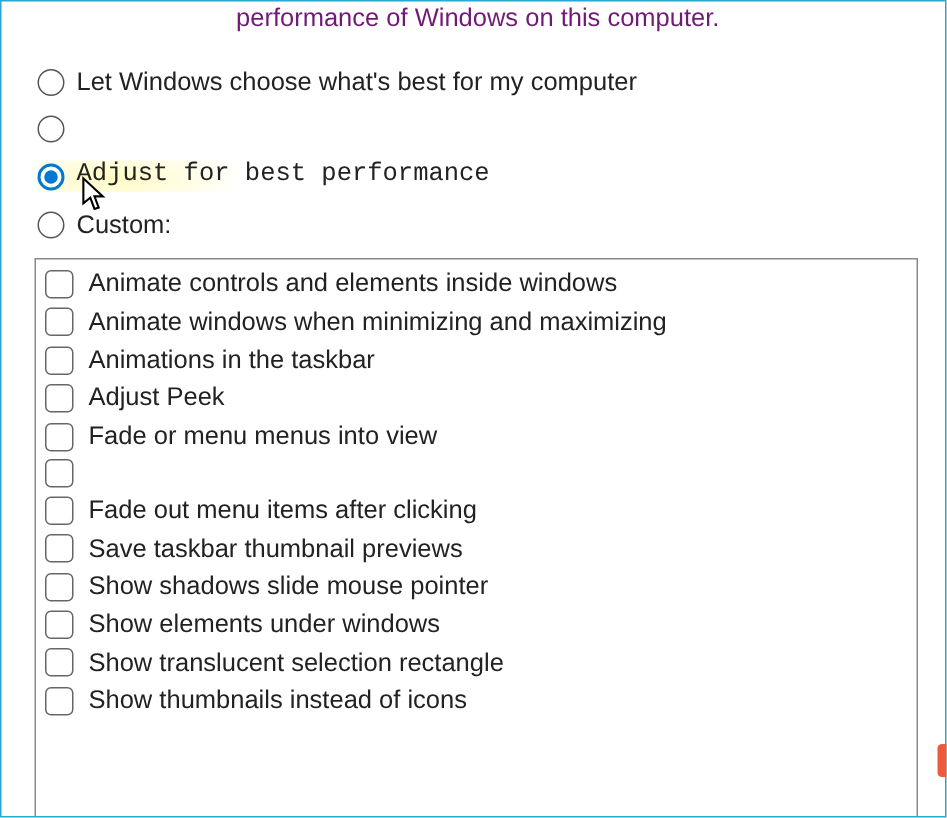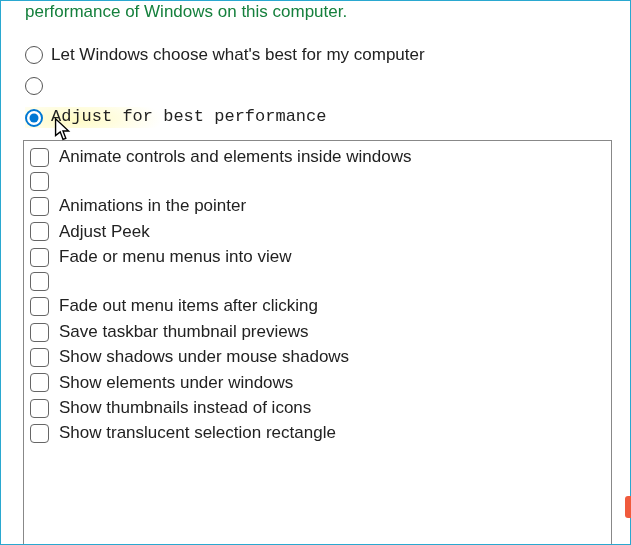--- a/index.html
+++ b/index.html
@@ -15,22 +15,23 @@
       overflow: hidden;
       border: 1px solid #2aa8d0;
     }
     .content {
       padding: 0 18px 0 24px;
     }
     .intro {
       margin-top: 0;
       padding-top: 0;
       line-height: 1.3;
-      color: #15803d;
+      color: #701a75;
       filter: blur(0.3px);
+      text-align: center;
     }
     .radio-group {
       margin-top: 22px;
     }
     .radio-row {
       display: flex;
       align-items: center;
       margin-bottom: 12px;
       position: relative;
     }
@@ -123,33 +124,38 @@
     <div class="radio-row">
       <span class="radio"></span>
     </div>
     <div class="radio-row highlight">
       <span class="radio selected"></span>
       <span class="radio-label">Adjust for best performance</span>
       <svg class="cursor-icon" viewBox="0 0 20 28">
         <path d="M2 2 L2 20 L7 16 L10 24 L13 23 L10 15 L16 15 Z" fill="white" stroke="black" stroke-width="1.5"></path>
       </svg>
     </div>
+    <div class="radio-row">
+      <span class="radio"></span>
+      <span class="radio-label">Custom:</span>
+    </div>
   </div>
 
   <div class="checkbox-list">
     <div class="check-row">
       <span class="checkbox"></span>
       <span class="check-label">Animate controls and elements inside windows</span>
     </div>
     <div class="check-row">
       <span class="checkbox"></span>
+      <span class="check-label">Animate windows when minimizing and maximizing</span>
     </div>
     <div class="check-row">
       <span class="checkbox"></span>
-      <span class="check-label">Animations in the pointer</span>
+      <span class="check-label">Animations in the taskbar</span>
     </div>
     <div class="check-row">
       <span class="checkbox"></span>
       <span class="check-label">Adjust Peek</span>
     </div>
     <div class="check-row">
       <span class="checkbox"></span>
       <span class="check-label">Fade or menu menus into view</span>
     </div>
     <div class="check-row">
@@ -158,30 +164,30 @@
     <div class="check-row">
       <span class="checkbox"></span>
       <span class="check-label">Fade out menu items after clicking</span>
     </div>
     <div class="check-row">
       <span class="checkbox"></span>
       <span class="check-label">Save taskbar thumbnail previews</span>
     </div>
     <div class="check-row">
       <span class="checkbox"></span>
-      <span class="check-label">Show shadows under mouse shadows</span>
+      <span class="check-label">Show shadows slide mouse pointer</span>
     </div>
     <div class="check-row">
       <span class="checkbox"></span>
       <span class="check-label">Show elements under windows</span>
     </div>
     <div class="check-row">
       <span class="checkbox"></span>
-      <span class="check-label">Show thumbnails instead of icons</span>
+      <span class="check-label">Show translucent selection rectangle</span>
     </div>
     <div class="check-row">
       <span class="checkbox"></span>
-      <span class="check-label">Show translucent selection rectangle</span>
+      <span class="check-label">Show thumbnails instead of icons</span>
     </div>
   </div>
 </div>
 
 <div class="accent-tab"></div>
 
 </body></html>

